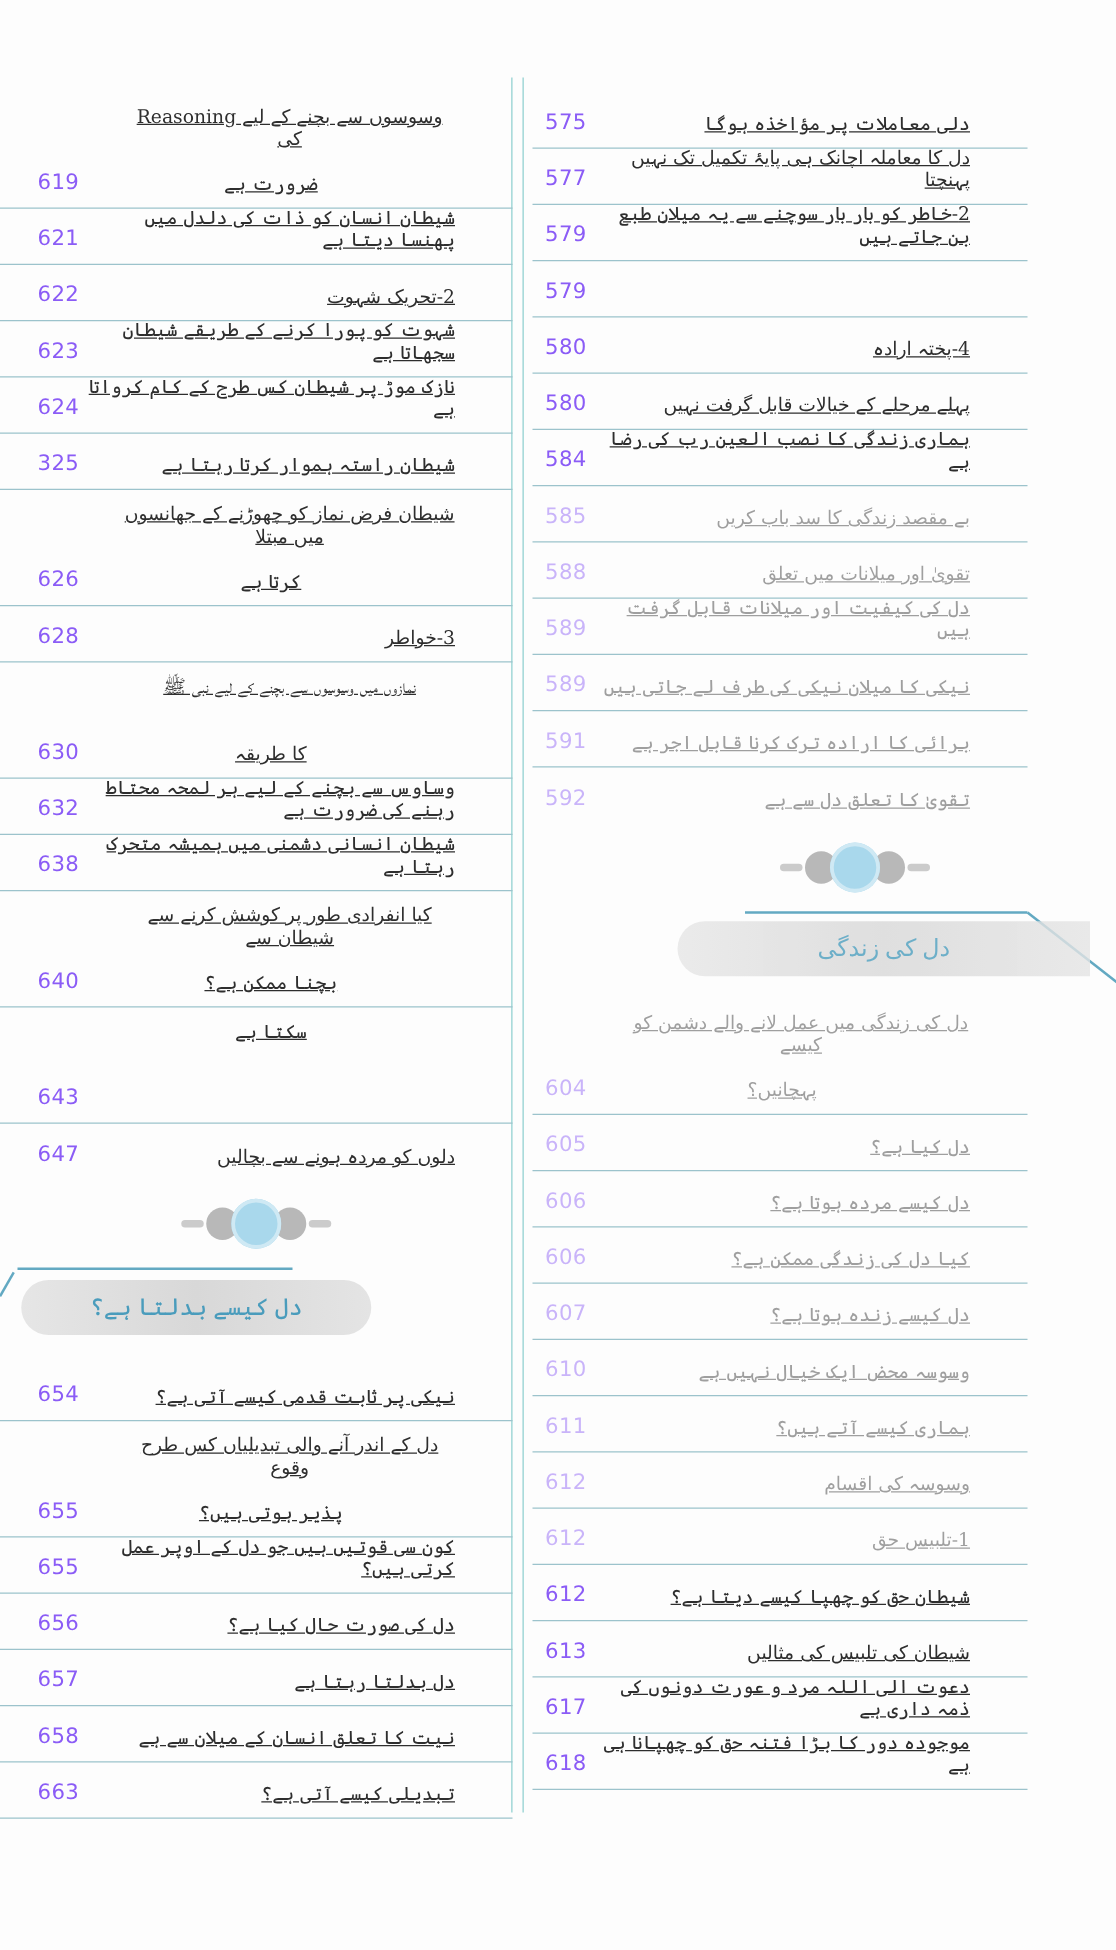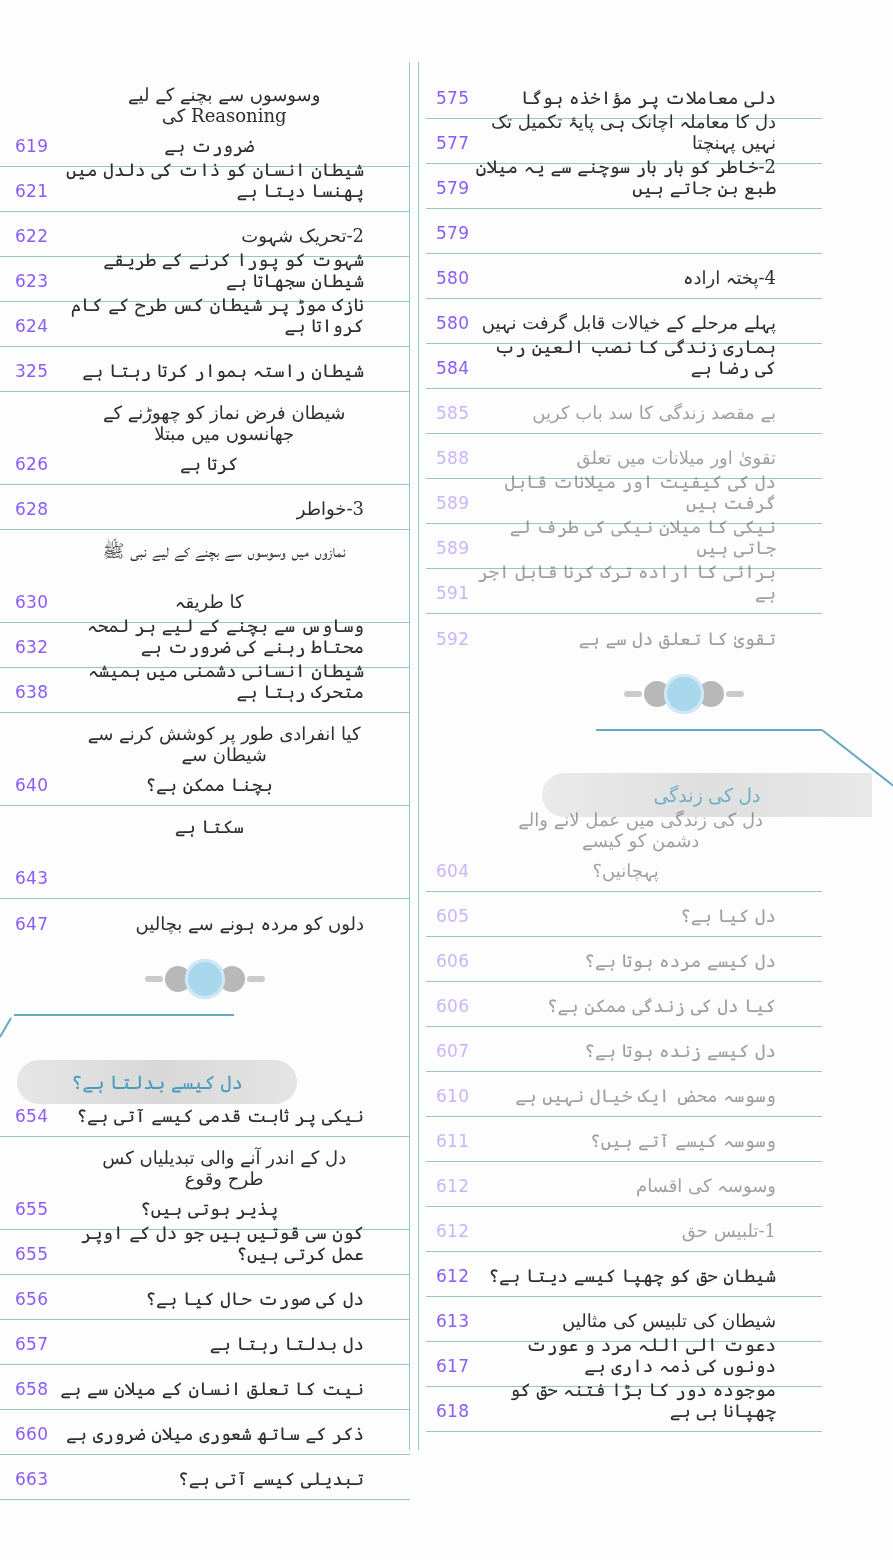--- a/index.html
+++ b/index.html
@@ -16,43 +16,43 @@
     display:flex; align-items:flex-end; justify-content:space-between;
     box-sizing:border-box;
   }
   .row.single { height:45px; }
   .row.double { height:93px; }
   .row.noline { border-bottom:none; }
   .num {
     font-family:"DejaVu Sans", sans-serif; font-size:17px; color:#8b5cf6;
     padding:0 0 10px 8px; letter-spacing:0.3px;
   }
-  .col-left .num { padding-left:15px; }
+  .col-left .num { padding-left:30px; }
   .col-right .num { padding-left:10px; }
   .title {
     direction:rtl; text-align:right; font-family:"DejaVu Serif", serif;
-    font-size:18px; color:#2e2e2e; padding:0 46px 10px 6px; flex:1;
+    font-size:15px; color:#2e2e2e; padding:0 46px 10px 6px; flex:1;text-decoration:underline;
   }
   .row.double .title { display:flex; flex-direction:column; justify-content:space-between; height:100%; box-sizing:border-box; padding-top:10px; }
   .row.double .title .l1 { text-align:center; padding-left:30px; }
   .row.double .title .l2 { text-align:center; }
   .faded .title, .faded .num { opacity:0.45; filter:blur(0.6px); }
   .ornament {
     display:flex; justify-content:center; align-items:center; height:70px; gap:0;
   }
   .orn-side { width:26px; height:26px; border-radius:50%; background:#9a9a9a; opacity:0.7; }
   .orn-center { width:40px; height:40px; border-radius:50%; background:#a9d8ec; margin:0 -6px; z-index:1; box-shadow:0 0 0 3px #cfe9f4 inset; }
   .orn-leaf { width:18px; height:6px; background:#aaa; border-radius:3px; margin:0 2px; opacity:0.6; }
   .banner-wrap { position:relative; height:78px; }
   .banner-line { position:absolute; height:2px; background:#63a9c2; }
   .banner {
     position:absolute; height:44px; border-radius:22px;
     background:linear-gradient(90deg,#e6e6e6,#d8d8d8,#e4e4e4);
     display:flex; align-items:center; justify-content:center;
-    direction:rtl; font-family:Liberation Sans, sans-serif; font-size:19px; color:#4a9cbc;margin-top:36px;
+    direction:rtl; font-family:Liberation Serif, serif; font-size:19px; color:#4a9cbc;
   }
   .diag { position:absolute; height:2px; background:#63a9c2; transform-origin:left center; }
 </style>
 </head>
 <body>
 
 <div class="vline" style="left:409px; top:62px; height:1388px;"></div>
 <div class="vline" style="left:418px; top:62px; height:1388px;"></div>
 
 <div class="col col-left">
@@ -160,24 +160,20 @@
         <span class="num">656</span>
         <span class="title">دل کی صورت حال کیا ہے؟</span>
       </div>
       <div class="row single">
         <span class="num">657</span>
         <span class="title">دل بدلتا رہتا ہے</span>
       </div>
       <div class="row single">
         <span class="num">658</span>
         <span class="title">نیت کا تعلق انسان کے میلان سے ہے</span>
-      </div>
-      <div class="row single">
-        <span class="num">660</span>
-        <span class="title">ذکر کے ساتھ شعوری میلان ضروری ہے</span>
       </div>
       <div class="row single">
         <span class="num">663</span>
         <span class="title">تبدیلی کیسے آتی ہے؟</span>
       </div>
     </div>
 </div>
 
 <div class="col col-right">
   <div id="right-top">
@@ -268,21 +264,21 @@
       <div class="row single faded">
         <span class="num">607</span>
         <span class="title">دل کیسے زندہ ہوتا ہے؟</span>
       </div>
       <div class="row single faded">
         <span class="num">610</span>
         <span class="title">وسوسہ محض ایک خیال نہیں ہے</span>
       </div>
       <div class="row single faded">
         <span class="num">611</span>
-        <span class="title">وسوسہ کیسے آتے ہیں؟</span>
+        <span class="title">ہماری کیسے آتے ہیں؟</span>
       </div>
       <div class="row single faded">
         <span class="num">612</span>
         <span class="title">وسوسہ کی اقسام</span>
       </div>
       <div class="row single faded">
         <span class="num">612</span>
         <span class="title">1-تلبیس حق</span>
       </div>
       <div class="row single">

